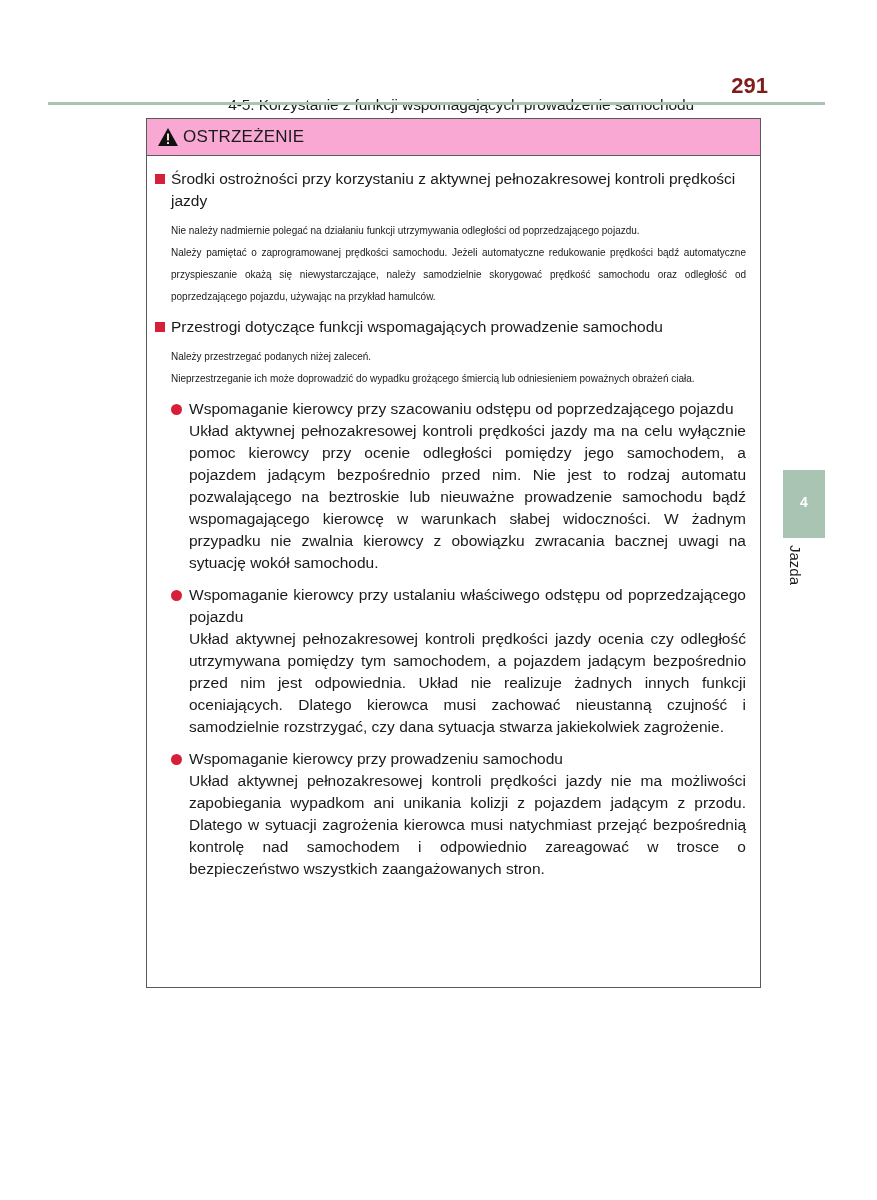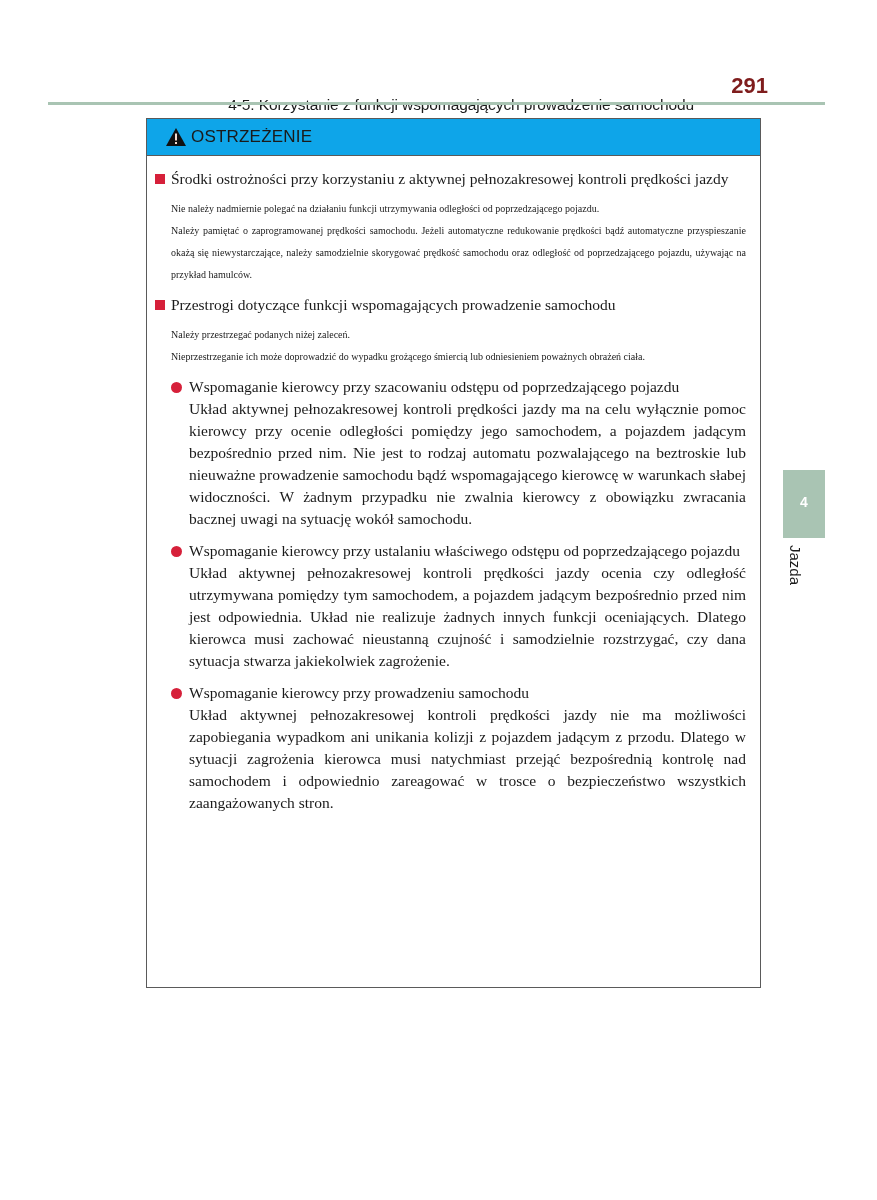--- a/index.html
+++ b/index.html
@@ -5,26 +5,26 @@
   html, body { margin: 0; padding: 0; background: #ffffff; }
   body { width: 877px; height: 1200px; position: relative; overflow: hidden;
          font-family: "Liberation Sans", "DejaVu Sans", sans-serif; color: #1a1a1a; }
   .header { position: absolute; left: 0; top: 72px; width: 824px; height: 30px; }
   .header-title { position: absolute; right: 130px; top: 24px; font-size: 15.5px; letter-spacing: -0.1px; color: #1a1a1a; }
   .page-number { position: absolute; right: 56px; top: 1px; font-size: 22px; font-weight: bold; color: #7f1d1d; }
   .header-rule { position: absolute; left: 48px; top: 102px; width: 777px; height: 3px; background: #a9c4b3; }
 
   .warning-box { position: absolute; left: 146px; top: 118px; width: 615px; height: 870px;
                  border: 1px solid #5a5a5a; box-sizing: border-box; }
-  .warning-header { height: 36px; background: #0ea5e9; border-bottom: 1px solid #5a5a5a;
-                    display: flex; align-items: center; padding-left: 18px; }
+  .warning-header { height: 36px; background: #f9a8d4; border-bottom: 1px solid #5a5a5a;
+                    display: flex; align-items: center; padding-left: 10px; }
   .warning-icon { width: 22px; height: 20px; margin-right: 4px; }
   .warning-title { font-size: 17px; color: #1a1a1a; letter-spacing: 0.2px; }
 
-  .content { padding: 12px 14px 0 8px; font-family: Liberation Serif, serif; }
+  .content { padding: 12px 14px 0 8px; }
   .section-title { display: flex; font-size: 15.5px; line-height: 22px; margin-bottom: 8px; }
   .square-bullet { flex: none; width: 10px; height: 10px; background: #d6203a; margin-top: 6px; margin-right: 6px; }
   .section-body { padding-left: 16px; font-size: 10px; line-height: 22px; text-align: justify; margin-bottom: 8px; }
   .para { margin: 0; }
   .bullet-item { display: flex; padding-left: 16px; font-size: 15.5px; line-height: 22px; margin-bottom: 10px; }
   .dot-bullet { flex: none; width: 11px; height: 11px; border-radius: 50%; background: #d6203a; margin-top: 6px; margin-right: 7px; }
   .bullet-text { text-align: justify; flex: 1; }
 
   .side-tab { position: absolute; left: 783px; top: 470px; width: 42px; height: 68px; background: #a9c4b3; }
   .side-tab-number { position: absolute; left: 0; width: 42px; top: 24px; text-align: center; font-size: 14px; font-weight: bold; color: #ffffff; }

